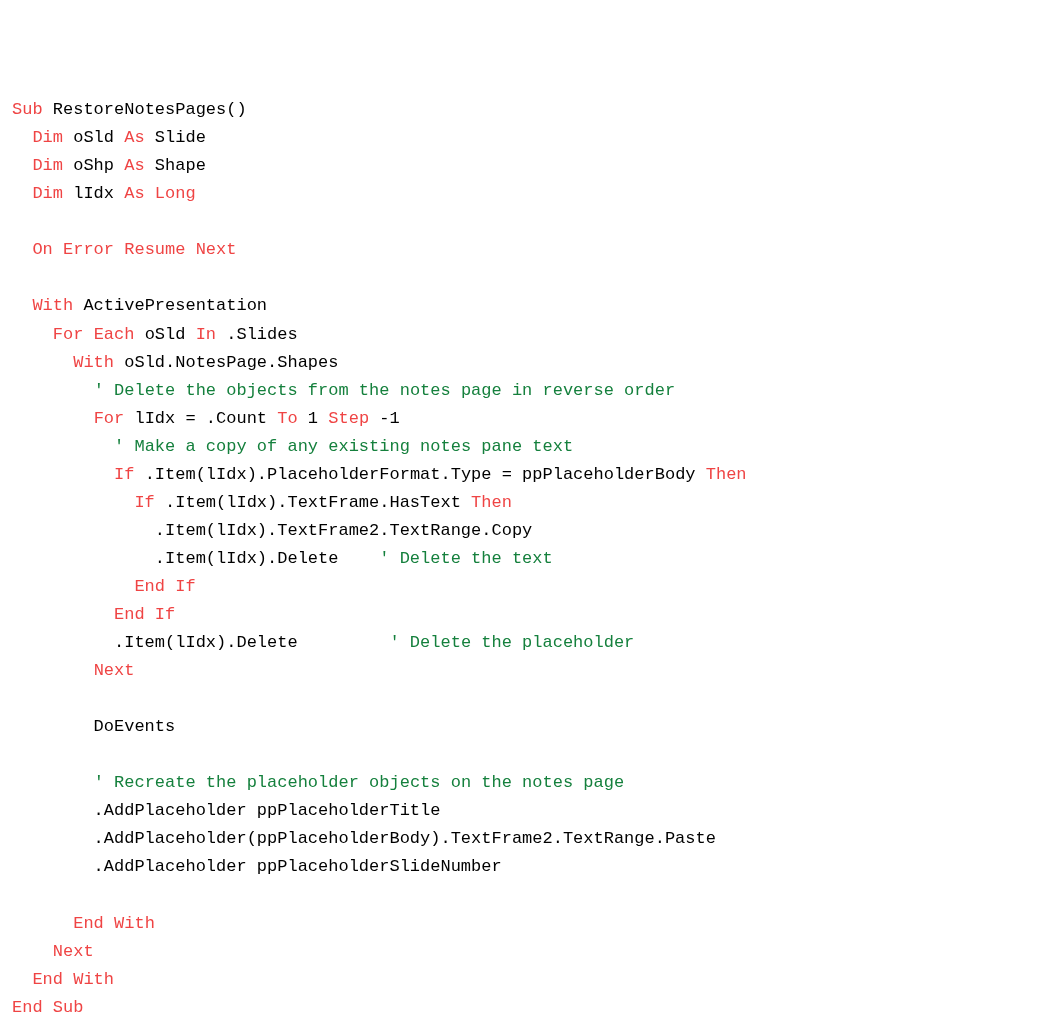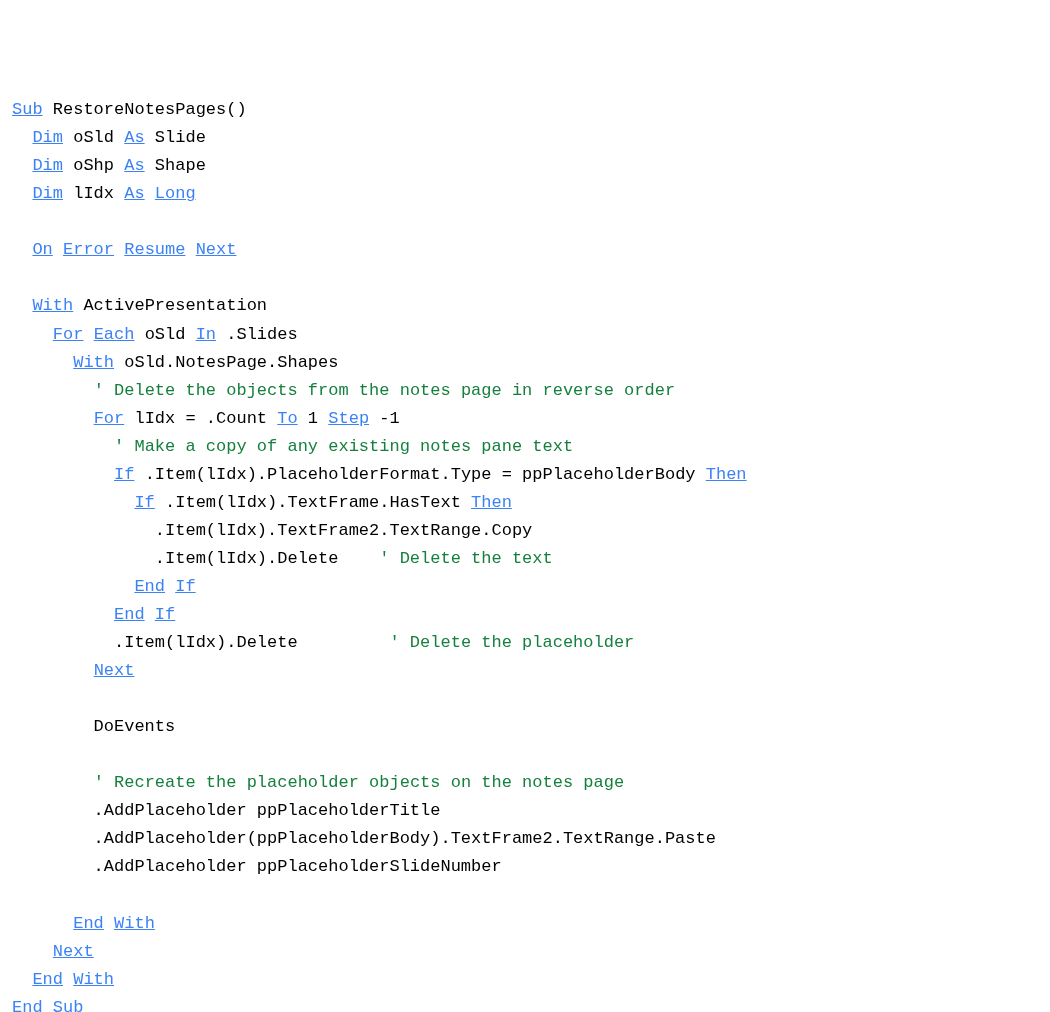--- a/index.html
+++ b/index.html
@@ -5,21 +5,21 @@
   body {
     margin: 0;
     padding: 12px;
     background: #ffffff;
     font-family: Consolas, 'Courier New', monospace;
     font-size: 17px;
     line-height: 1.65;
     white-space: pre;
     color: #000000;
   }
-  .kw { color: #3b82f6; text-decoration: underline; }
+  .kw { color: #ef4444; }
   .cm { color: #15803d; }
   .blk { color: #000000; }
 </style>
 </head>
 <body>
 
 
 <div id="code-container"><div><span class="kw">Sub</span><span class="blk"> RestoreNotesPages()</span></div><div><span class="blk">  </span><span class="kw">Dim</span><span class="blk"> oSld </span><span class="kw">As</span><span class="blk"> Slide</span></div><div><span class="blk">  </span><span class="kw">Dim</span><span class="blk"> oShp </span><span class="kw">As</span><span class="blk"> Shape</span></div><div><span class="blk">  </span><span class="kw">Dim</span><span class="blk"> lIdx </span><span class="kw">As</span><span class="blk"> </span><span class="kw">Long</span></div><div>&nbsp;</div><div><span class="blk">  </span><span class="kw">On</span><span class="blk"> </span><span class="kw">Error</span><span class="blk"> </span><span class="kw">Resume</span><span class="blk"> </span><span class="kw">Next</span></div><div>&nbsp;</div><div><span class="blk">  </span><span class="kw">With</span><span class="blk"> ActivePresentation</span></div><div><span class="blk">    </span><span class="kw">For</span><span class="blk"> </span><span class="kw">Each</span><span class="blk"> oSld </span><span class="kw">In</span><span class="blk"> .Slides</span></div><div><span class="blk">      </span><span class="kw">With</span><span class="blk"> oSld.NotesPage.Shapes</span></div><div><span class="blk">        </span><span class="cm">' Delete the objects from the notes page in reverse order</span></div><div><span class="blk">        </span><span class="kw">For</span><span class="blk"> lIdx = .Count </span><span class="kw">To</span><span class="blk"> 1 </span><span class="kw">Step</span><span class="blk"> -1</span></div><div><span class="blk">          </span><span class="cm">' Make a copy of any existing notes pane text</span></div><div><span class="blk">          </span><span class="kw">If</span><span class="blk"> .Item(lIdx).PlaceholderFormat.Type = ppPlaceholderBody </span><span class="kw">Then</span></div><div><span class="blk">            </span><span class="kw">If</span><span class="blk"> .Item(lIdx).TextFrame.HasText </span><span class="kw">Then</span></div><div><span class="blk">              .Item(lIdx).TextFrame2.TextRange.Copy</span></div><div><span class="blk">              .Item(lIdx).Delete    </span><span class="cm">' Delete the text</span></div><div><span class="blk">            </span><span class="kw">End</span><span class="blk"> </span><span class="kw">If</span></div><div><span class="blk">          </span><span class="kw">End</span><span class="blk"> </span><span class="kw">If</span></div><div><span class="blk">          .Item(lIdx).Delete         </span><span class="cm">' Delete the placeholder</span></div><div><span class="blk">        </span><span class="kw">Next</span></div><div>&nbsp;</div><div><span class="blk">        DoEvents</span></div><div>&nbsp;</div><div><span class="blk">        </span><span class="cm">' Recreate the placeholder objects on the notes page</span></div><div><span class="blk">        .AddPlaceholder ppPlaceholderTitle</span></div><div><span class="blk">        .AddPlaceholder(ppPlaceholderBody).TextFrame2.TextRange.Paste</span></div><div><span class="blk">        .AddPlaceholder ppPlaceholderSlideNumber</span></div><div>&nbsp;</div><div><span class="blk">      </span><span class="kw">End</span><span class="blk"> </span><span class="kw">With</span></div><div><span class="blk">    </span><span class="kw">Next</span></div><div><span class="blk">  </span><span class="kw">End</span><span class="blk"> </span><span class="kw">With</span></div><div><span class="kw">End</span><span class="blk"> </span><span class="kw">Sub</span></div></div>
 
 

